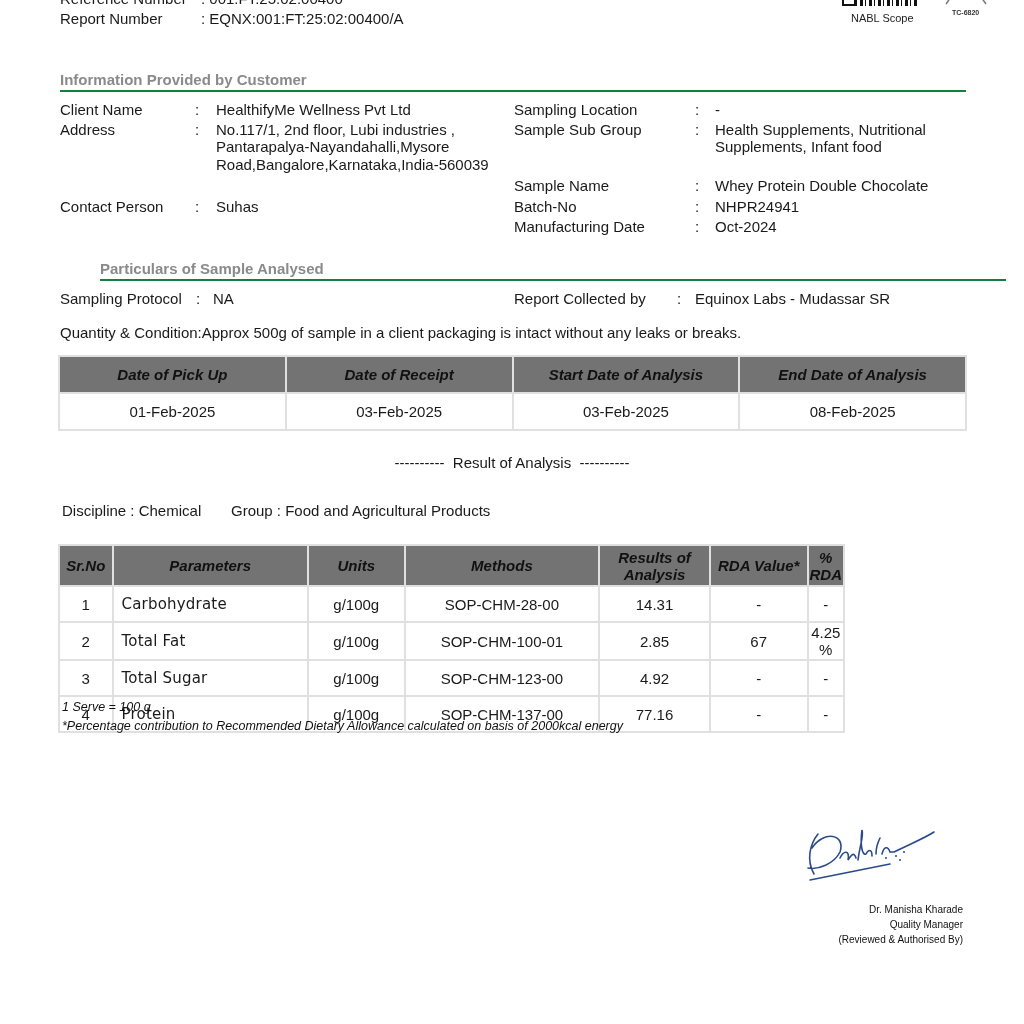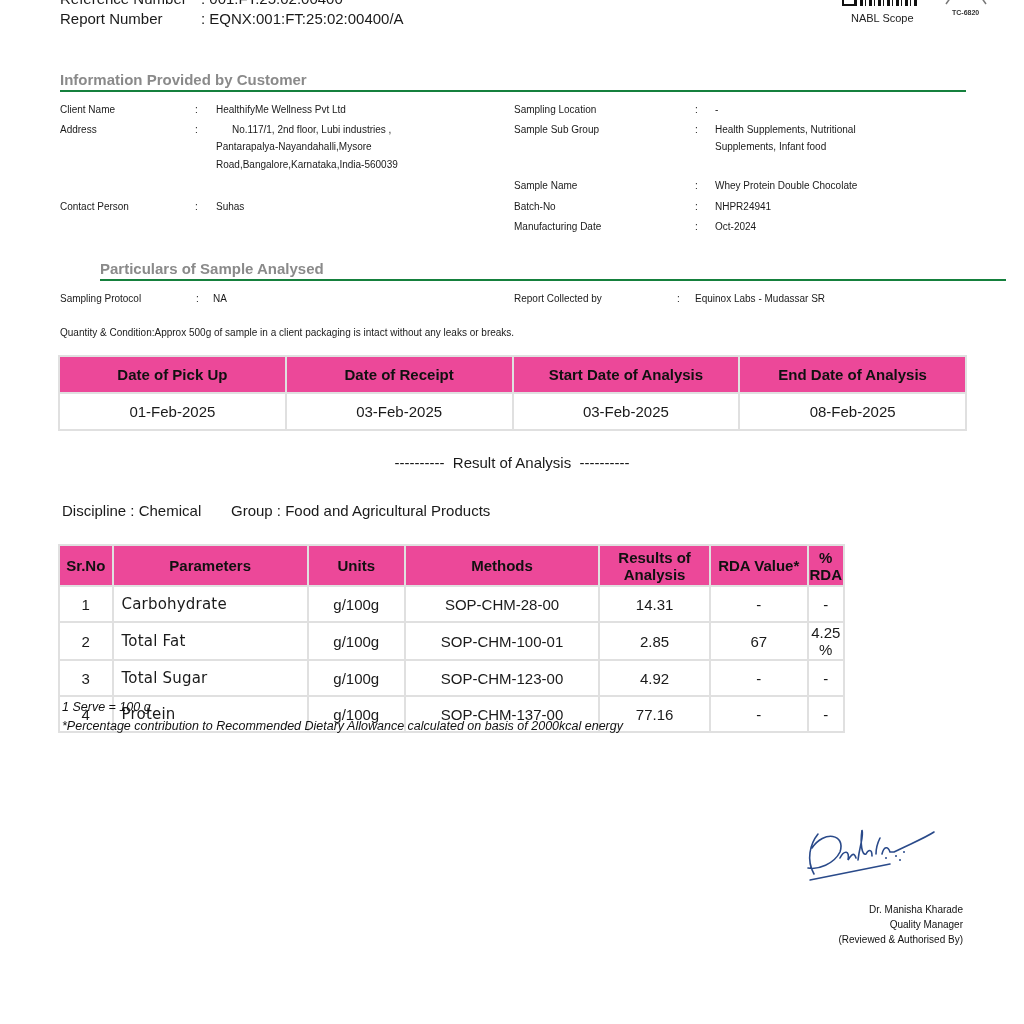--- a/index.html
+++ b/index.html
@@ -20,28 +20,28 @@
       border: 2px solid #111; box-sizing: border-box; background: #fff;
     }
     .nabl-scope { position: absolute; left: 851px; top: 12px; font-size: 11px; color: #222; }
     .tc-logo { position: absolute; left: 944px; top: -10px; width: 44px; height: 16px; }
     .tc-code { position: absolute; left: 952px; top: 9px; font-size: 7px; font-weight: bold; color: #333; }
 
     .section-title {
       position: absolute; left: 60px; width: 906px; font-size: 15px; font-weight: bold; color: #8a8a8a;
       border-bottom: 2px solid #15803d; padding-bottom: 2px;
     }
-    .kv { position: absolute; font-size: 10px; line-height: 18px; white-space: nowrap; }
+    .kv { position: absolute; font-size: 15px; line-height: 18px; white-space: nowrap; }
     .kv .k { position: absolute; left: 0; top: 0; }
     .kv .c { position: absolute; top: 0; }
     .kv .v { position: absolute; top: 0; }
 
     table { border-collapse: collapse; position: absolute; }
     td, th { border: 2px solid #e0e0e0; text-align: center; font-size: 15px; }
-    th { background: #ec4899; font-weight: bold; color: #111; }
+    th { background: #737373; font-weight: bold; color: #111; font-style: italic; }
     .dates { left: 58px; top: 355px; width: 909px; }
     .dates th { height: 33px; }
     .dates td { height: 33px; }
 
     .results { left: 58px; top: 544px; width: 787px; }
     .results th { height: 37px; line-height: 17px; }
     .results td { height: 32px; }
     .results td.param { text-align: left; padding-left: 8px; font-family: "DejaVu Sans", sans-serif; font-size: 15px; letter-spacing: 0.2px; }
 
     .footnote { position: absolute; left: 62px; font-size: 12.5px; font-style: italic; color: #111; }
@@ -66,21 +66,21 @@
 <div class="section-title" style="top:71px;">Information Provided by Customer</div>
 
 <div class="kv" style="left:60px; top:101px;">
   <span class="k">Client Name</span>
   <span class="c" style="left:135px;">:</span>
   <span class="v" style="left:156px;">HealthifyMe Wellness Pvt Ltd</span>
 </div>
 <div class="kv" style="left:60px; top:121px;">
   <span class="k">Address</span>
   <span class="c" style="left:135px;">:</span>
-  <span class="v" style="left:172px;">No.117/1, 2nd floor, Lubi industries ,</span>
+  <span class="v" style="left:156px;">No.117/1, 2nd floor, Lubi industries ,</span>
   <span class="v" style="left:156px; top:17px;">Pantarapalya-Nayandahalli,Mysore</span>
   <span class="v" style="left:156px; top:35px;">Road,Bangalore,Karnataka,India-560039</span>
 </div>
 <div class="kv" style="left:60px; top:198px;">
   <span class="k">Contact Person</span>
   <span class="c" style="left:135px;">:</span>
   <span class="v" style="left:156px;">Suhas</span>
 </div>
 
 <div class="kv" style="left:514px; top:101px;">

